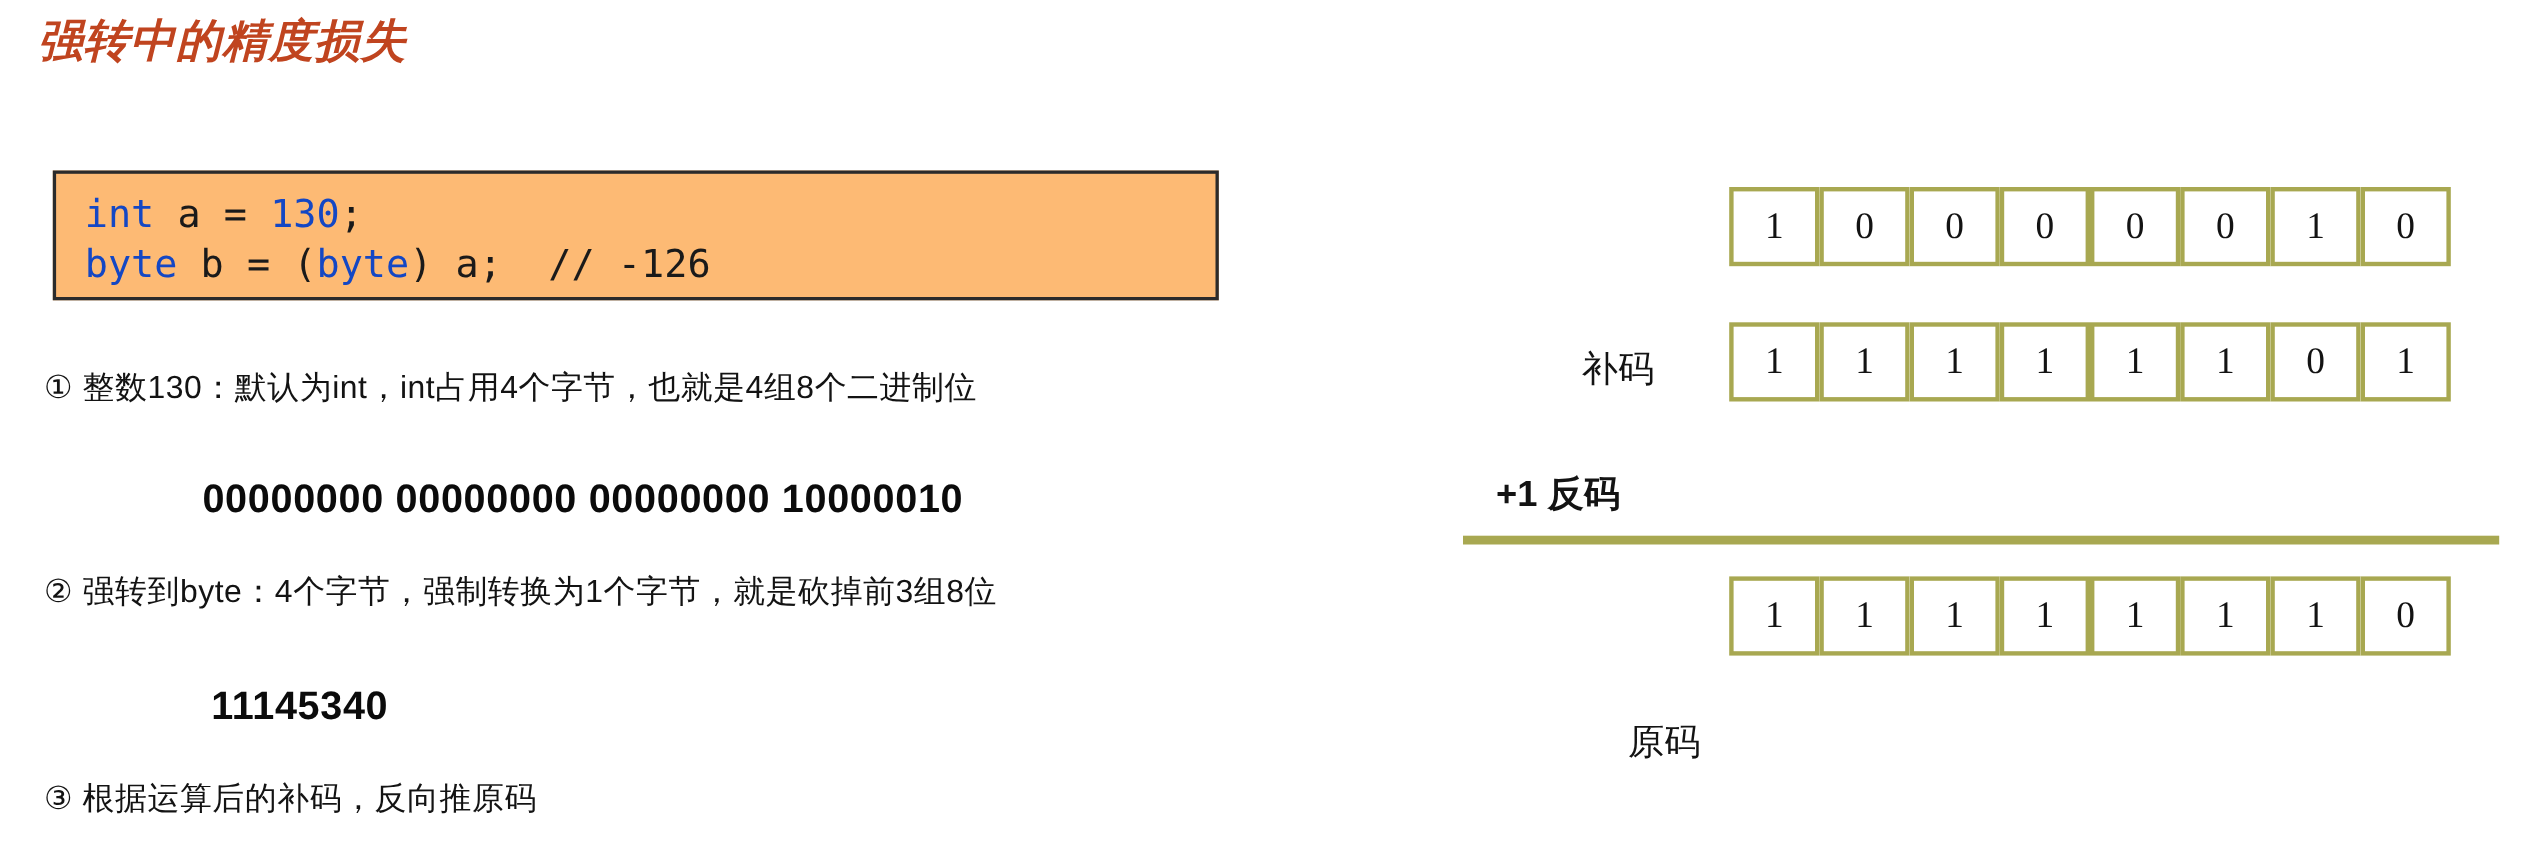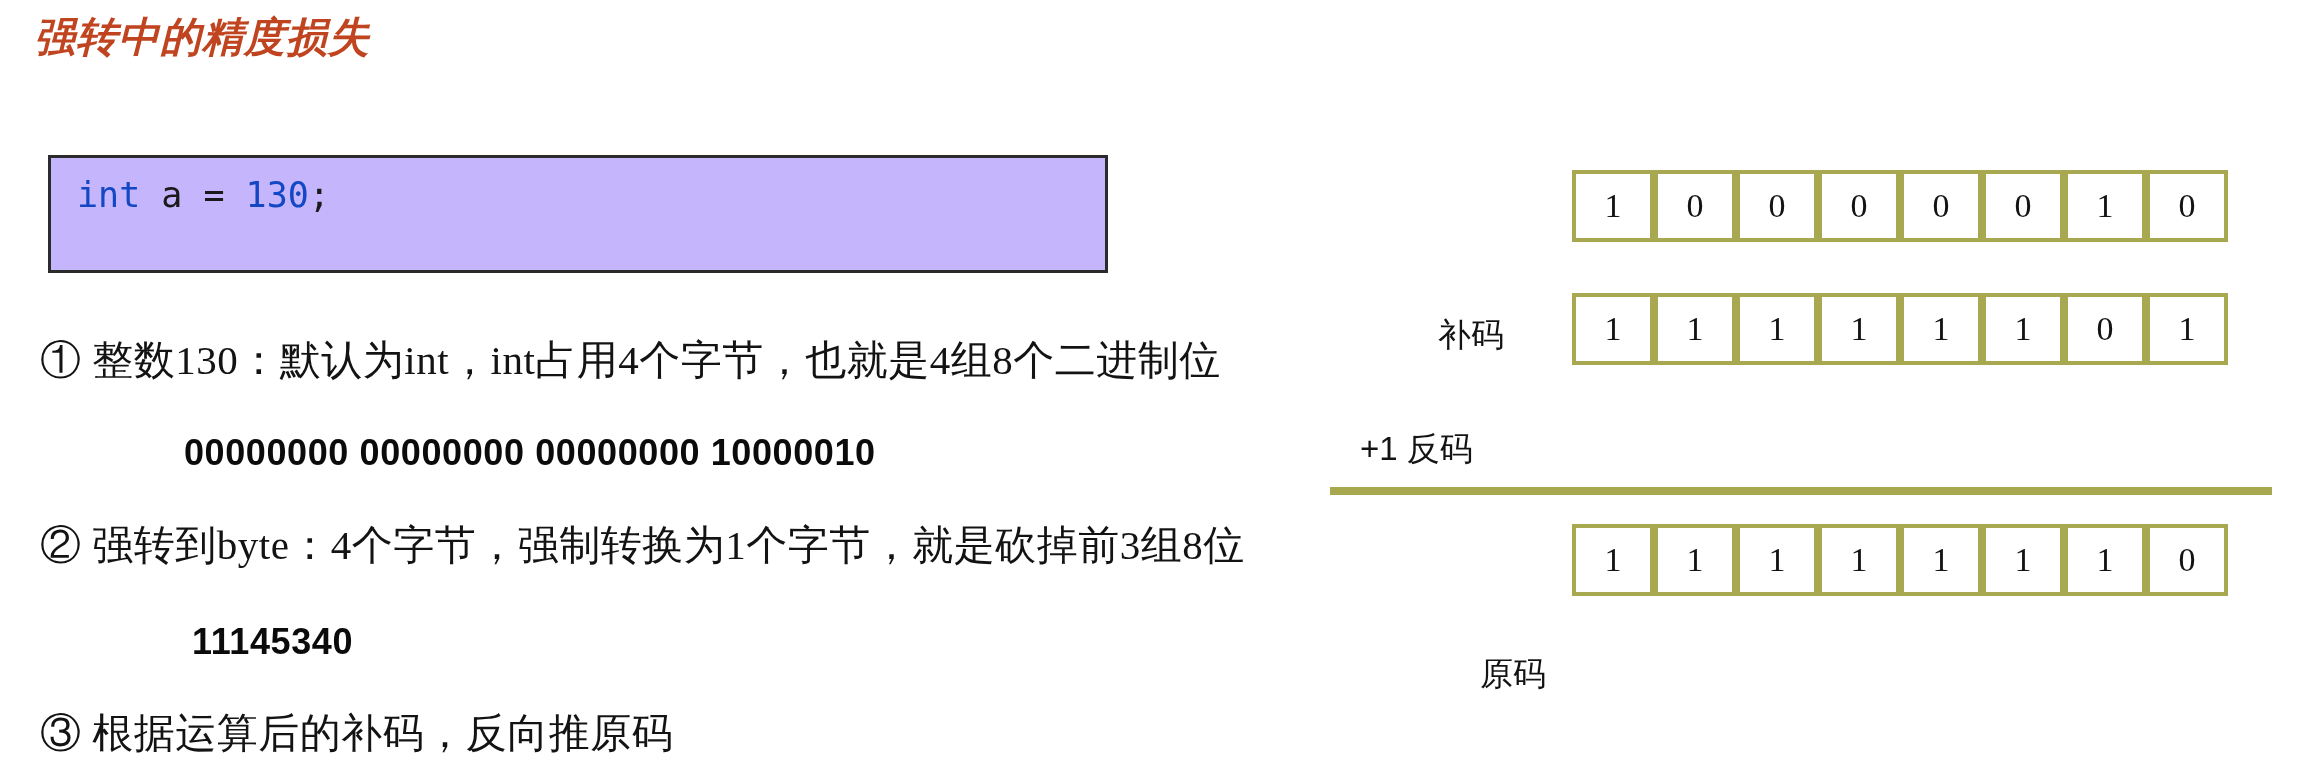--- a/index.html
+++ b/index.html
@@ -29,43 +29,42 @@
   }
 
   
   #code-block {
     position: absolute;
     left: 48px;
     top: 155px;
     width: 1060px;
     height: 118px;
     box-sizing: border-box;
-    background: #c4b5fd;
+    background: #fdba74;
     border: 3px solid #2b2b2b;
     padding: 14px 0 0 26px;
   }
   .code-line {
     font-family: "DejaVu Sans Mono", "Liberation Mono", monospace;
     font-size: 35px;
     line-height: 46px;
     color: #1a1a1a;
     white-space: pre;
   }
   .kw { color: #1447c4; }
   .num { color: #1447c4; }
   .cmt { color: #1a1a1a; }
 
   
   .explain-line {
     position: absolute;
-    font-size: 41px;
+    font-size: 29px;
     color: #131313;
     white-space: nowrap;
     letter-spacing: 0.5px;
-    font-family: Liberation Serif, serif;
   }
   .binary-line {
     position: absolute;
     font-size: 36px;
     font-weight: bold;
     color: #0b0b0b;
     white-space: nowrap;
     letter-spacing: 0.6px;
     margin-left: 12px;
   }
@@ -99,39 +98,40 @@
   #bit-row-1 { top: 293px; }
   #bit-row-2 { top: 524px; }
 
   .side-label {
     position: absolute;
     font-size: 33px;
     color: #131313;
     white-space: nowrap;
   }
   #label-complement { left: 1438px; top: 313px; }
-  #label-plusone    { left: 1360px; top: 427px; }
+  #label-plusone    { left: 1360px; top: 427px; font-weight: bold; }
   #label-original   { left: 1440px; top: 652px; margin-left: 40px; }
 
   #olive-divider {
     position: absolute;
     left: 1330px;
     top: 487px;
     width: 942px;
     height: 8px;
     background: #a8a851;
   }
 </style>
 </head>
 <body>
 
 <div id="slide-title">强转中的精度损失</div>
 
 <div id="code-block">
   <div class="code-line"><span class="kw">int</span><span> a = </span><span class="num">130</span><span>;</span></div>
+  <div class="code-line"><span class="kw">byte</span><span> b = (</span><span class="kw">byte</span><span>) a;  </span><span class="cmt">// -126</span></div>
 </div>
 
 <div class="explain-line" id="explain-1">① 整数130：默认为int，int占用4个字节，也就是4组8个二进制位</div>
 
 <div class="binary-line" id="binary-1">00000000 00000000 00000000 10000010</div>
 
 <div class="explain-line" id="explain-2">② 强转到byte：4个字节，强制转换为1个字节，就是砍掉前3组8位</div>
 
 <div class="binary-line" id="binary-2">11145340</div>
 

